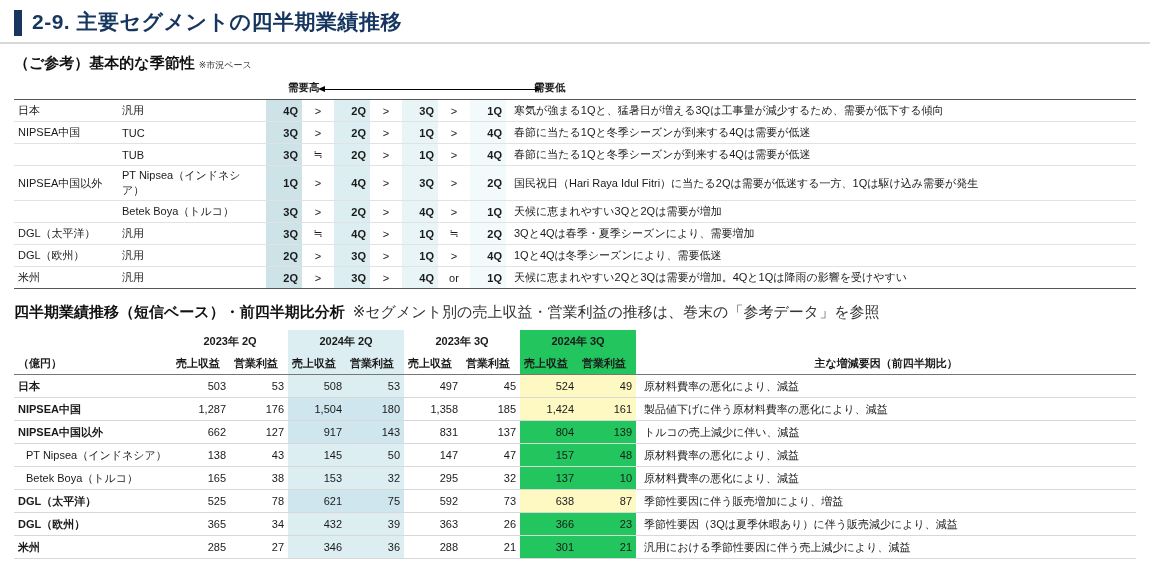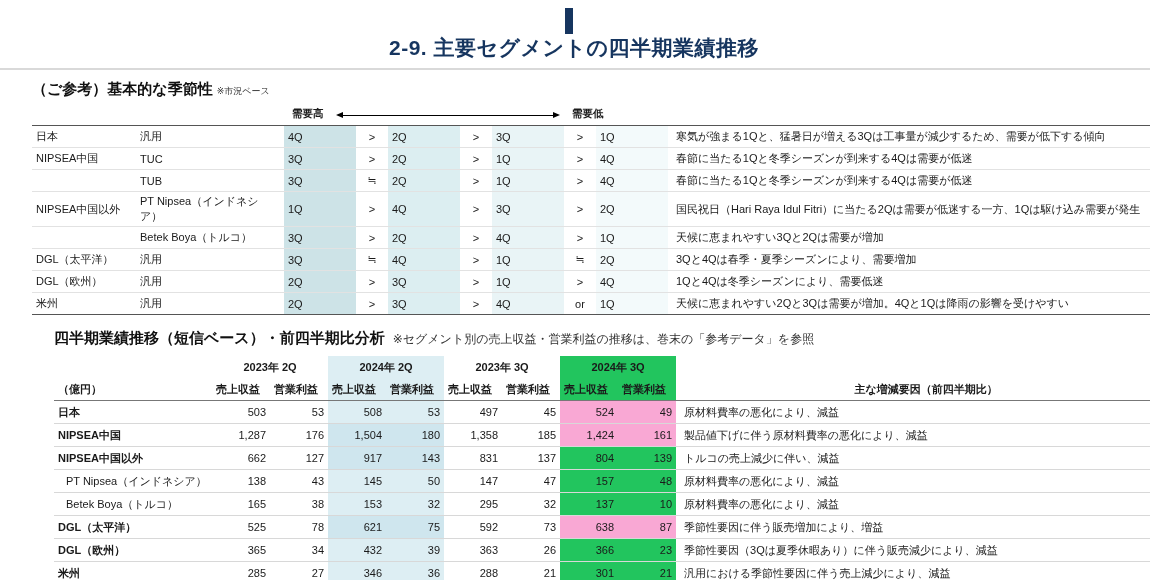--- a/index.html
+++ b/index.html
@@ -5,85 +5,84 @@
   html,body{margin:0;padding:0;}
   body{
     width:1150px;height:580px;
     background:#ffffff;
     font-family:"Liberation Sans","DejaVu Sans",sans-serif;
     font-size:11px;color:#1a1a1a;
     overflow:hidden;
   }
   
   .title-row{
-    display:flex;align-items:center;
+    display:flex;align-items:flex-end;
     padding:8px 16px 6px 14px;
     border-bottom:2px solid #d9d9d9;
     margin-bottom:0;
-    flex-direction:column;
   }
   .title-bar{
     width:8px;height:26px;background:#16355f;margin-right:10px;flex:0 0 auto;
   }
   .title-text{font-size:21px;font-weight:bold;color:#16355f;letter-spacing:.5px;}
 
   
-  .sec1{padding:10px 14px 0 32px;}
+  .sec1{padding:10px 14px 0 14px;}
   .sec1-head{display:flex;align-items:baseline;}
   .sec1-title{font-size:15px;font-weight:bold;color:#111;}
   .sec1-note{font-size:9px;color:#333;margin-left:4px;}
 
   .demand-row{position:relative;height:20px;margin-top:6px;}
-  .demand-high{position:absolute;left:260px;top:2px;font-size:10.5px;font-weight:bold;}
-  .demand-low{position:absolute;left:540px;top:2px;font-size:10.5px;font-weight:bold;}
+  .demand-high{position:absolute;left:274px;top:2px;font-size:10.5px;font-weight:bold;}
+  .demand-low{position:absolute;left:520px;top:2px;font-size:10.5px;font-weight:bold;}
   .arrow{position:absolute;left:310px;top:10px;width:212px;height:1px;background:#000;}
   .arrow:before,.arrow:after{
     content:"";position:absolute;top:-3px;width:0;height:0;
     border-top:3.5px solid transparent;border-bottom:3.5px solid transparent;
   }
   .arrow:before{left:-6px;border-right:7px solid #000;}
   .arrow:after{right:-6px;border-left:7px solid #000;}
 
   table.t1{border-collapse:collapse;width:1122px;table-layout:fixed;}
   table.t1 td{
     font-size:11px;padding:2px 4px;height:17px;
     border-bottom:1px solid #e2e2e2;
     vertical-align:middle;
   }
   table.t1 tr.toprule td{border-top:1.5px solid #555;}
   table.t1 tr.botrule td{border-bottom:1.5px solid #555;}
   .c-seg{width:104px;font-weight:bold;}
   .c-prod{width:148px;}
-  .c-q{width:72px;text-align:left;font-weight:normal;}
+  .c-q{width:36px;text-align:right;font-weight:bold;}
   .c-op{width:32px;text-align:center;}
   .c-desc{padding-left:8px !important;}
   .q1{background:#cde3e7;}
   .q2{background:#dceef1;}
   .q3{background:#e9f4f6;}
   .q4{background:#f3fafb;}
 
   
-  .sec2{padding:14px 14px 4px 14px;margin-left:40px;}
+  .sec2{padding:14px 14px 4px 14px;}
   .sec2-head{display:flex;align-items:baseline;}
   .sec2-title{font-size:15px;font-weight:bold;color:#111;}
-  .sec2-note{font-size:12px;color:#333;margin-left:8px;}
+  .sec2-note{font-size:15px;color:#333;margin-left:8px;}
 
   table.t2{border-collapse:collapse;width:1122px;table-layout:fixed;margin-top:8px;}
   table.t2 td,table.t2 th{font-size:11px;padding:2px 4px;height:18px;vertical-align:middle;}
   .g-head{text-align:center;font-weight:bold;font-size:12px;border-bottom:none;}
   .col-name{width:158px;}
   .col-num{width:58px;text-align:right;}
   .col-reason{padding-left:8px !important;}
   .sub{font-weight:bold;font-size:10.5px;}
   .rowline td{border-bottom:1px solid #d8d8d8;}
   .hline td{border-bottom:1.2px solid #777;font-weight:bold;}
   .blue{background:#ddeef3;}
   .blue2{background:#cfe6ee;}
   .orange{background:#22c55e;}
-  .orange2{background:#f9a8d4;}
+  .orange2{background:#fef9c3;}
   .name-bold{font-weight:bold;}
   .indent{padding-left:12px !important;}
 </style>
 </head>
 <body>
 
 <div class="title-row">
   <div class="title-bar"></div>
   <div class="title-text">2-9. 主要セグメントの四半期業績推移</div>
 </div>

